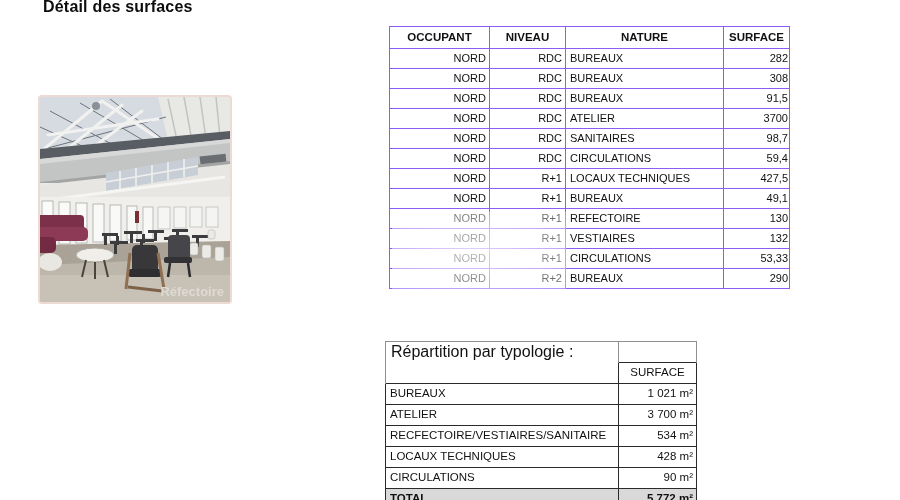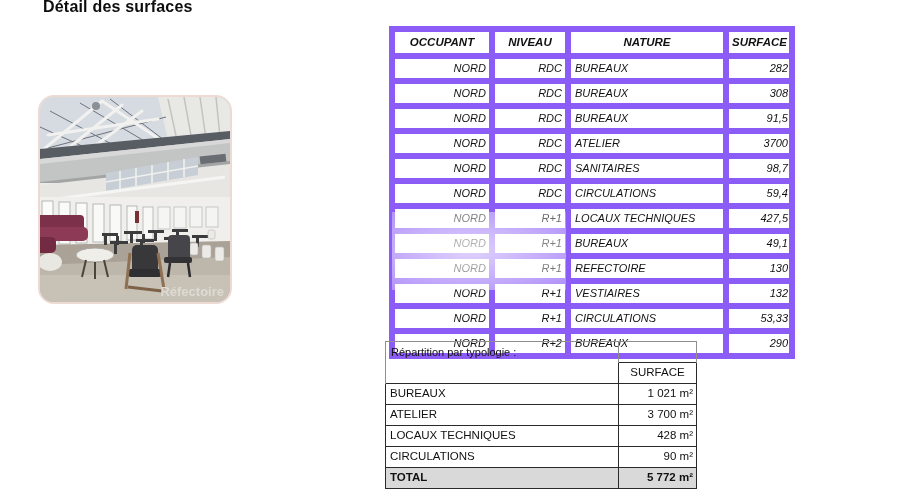--- a/index.html
+++ b/index.html
@@ -3,51 +3,51 @@
 <meta charset="utf-8">
 <style>
   html,body{margin:0;padding:0;width:900px;height:500px;background:#ffffff;overflow:hidden;
     font-family:"Liberation Sans", sans-serif;}
   .abs{position:absolute;}
 
   
   #page-title{left:43px;top:-2px;font-size:16px;font-weight:bold;color:#0d0d0d;letter-spacing:.2px;}
 
   
-  #photo{left:38px;top:95px;width:190px;height:205px;border:2px solid #ecdad3;border-radius:16px;
+  #photo{left:38px;top:95px;width:190px;height:205px;border:2px solid #ecdad3;border-radius:4px;
     overflow:hidden;background:#e8e8e6;}
   #photo svg{display:block;}
 
   
   table{border-collapse:collapse;table-layout:fixed;}
   td,th{overflow:hidden;white-space:nowrap;vertical-align:middle;padding:0 3px;line-height:1;}
 
   
   #surfaces-table{left:389px;top:26px;}
   #surfaces-table table{width:400px;font-size:11px;color:#111;}
-  #surfaces-table td,#surfaces-table th{border:6px solid #8b5cf6;height:19px;font-style:italic;}
+  #surfaces-table td,#surfaces-table th{border:1px solid #8b5cf6;height:19px;}
   #surfaces-table th{height:21px;font-size:11.5px;font-weight:bold;text-align:center;}
   .c-occ{text-align:right;padding-left:5px;}
   .c-niv{text-align:right;}
   .c-nat{text-align:left;padding-left:4px;}
   .c-sur{text-align:right;padding-right:1px;}
   .tot-empty{border-color:#cfcfcf !important;background:#fff;}
   .tot-cell{background:#d9d9d9;font-weight:bold;}
 
   
   #watermark{left:392px;top:212px;width:174px;height:78px;
     background:radial-gradient(ellipse at 45% 50%, rgba(255,255,255,.72), rgba(255,255,255,.30));
     pointer-events:none;}
 
   
   #typology-table{left:385px;top:341px;}
   #typology-table table{width:311px;font-size:11.5px;color:#111;}
   #typology-table td{border:1px solid #2a2a2a;height:20px;}
   .t2-title{border:1px solid #8f8f8f !important;border-bottom:none !important;height:21px;
-    font-size:11px;text-align:left;padding-left:5px;}
+    font-size:16px;text-align:left;padding-left:5px;}
   .t2-title-gap{border:1px solid #8f8f8f !important;border-bottom:none !important;border-left:none !important;}
   .t2-hd-empty{border:none !important;border-left:1px solid #8f8f8f !important;}
   .t2-surface-hd{text-align:center;height:19px;}
   .t2-label{text-align:left;padding-left:4px;}
   .t2-val{text-align:right;padding-right:3px;}
   .t2-total{background:#d9d9d9;font-weight:bold;height:22px;}
 </style>
 </head>
 <body>
 
@@ -301,20 +301,24 @@
     </tr>
     <tr>
       <td class="t2-label">BUREAUX</td>
       <td class="t2-val">1 021 m²</td>
     </tr>
     <tr>
       <td class="t2-label">ATELIER</td>
       <td class="t2-val">3 700 m²</td>
     </tr>
     <tr>
+      <td class="t2-label">RECFECTOIRE/VESTIAIRES/SANITAIRE</td>
+      <td class="t2-val">534 m²</td>
+    </tr>
+    <tr>
       <td class="t2-label">LOCAUX TECHNIQUES</td>
       <td class="t2-val">428 m²</td>
     </tr>
     <tr>
       <td class="t2-label">CIRCULATIONS</td>
       <td class="t2-val">90 m²</td>
     </tr>
     <tr>
       <td class="t2-label t2-total">TOTAL</td>
       <td class="t2-val t2-total">5 772 m²</td>

